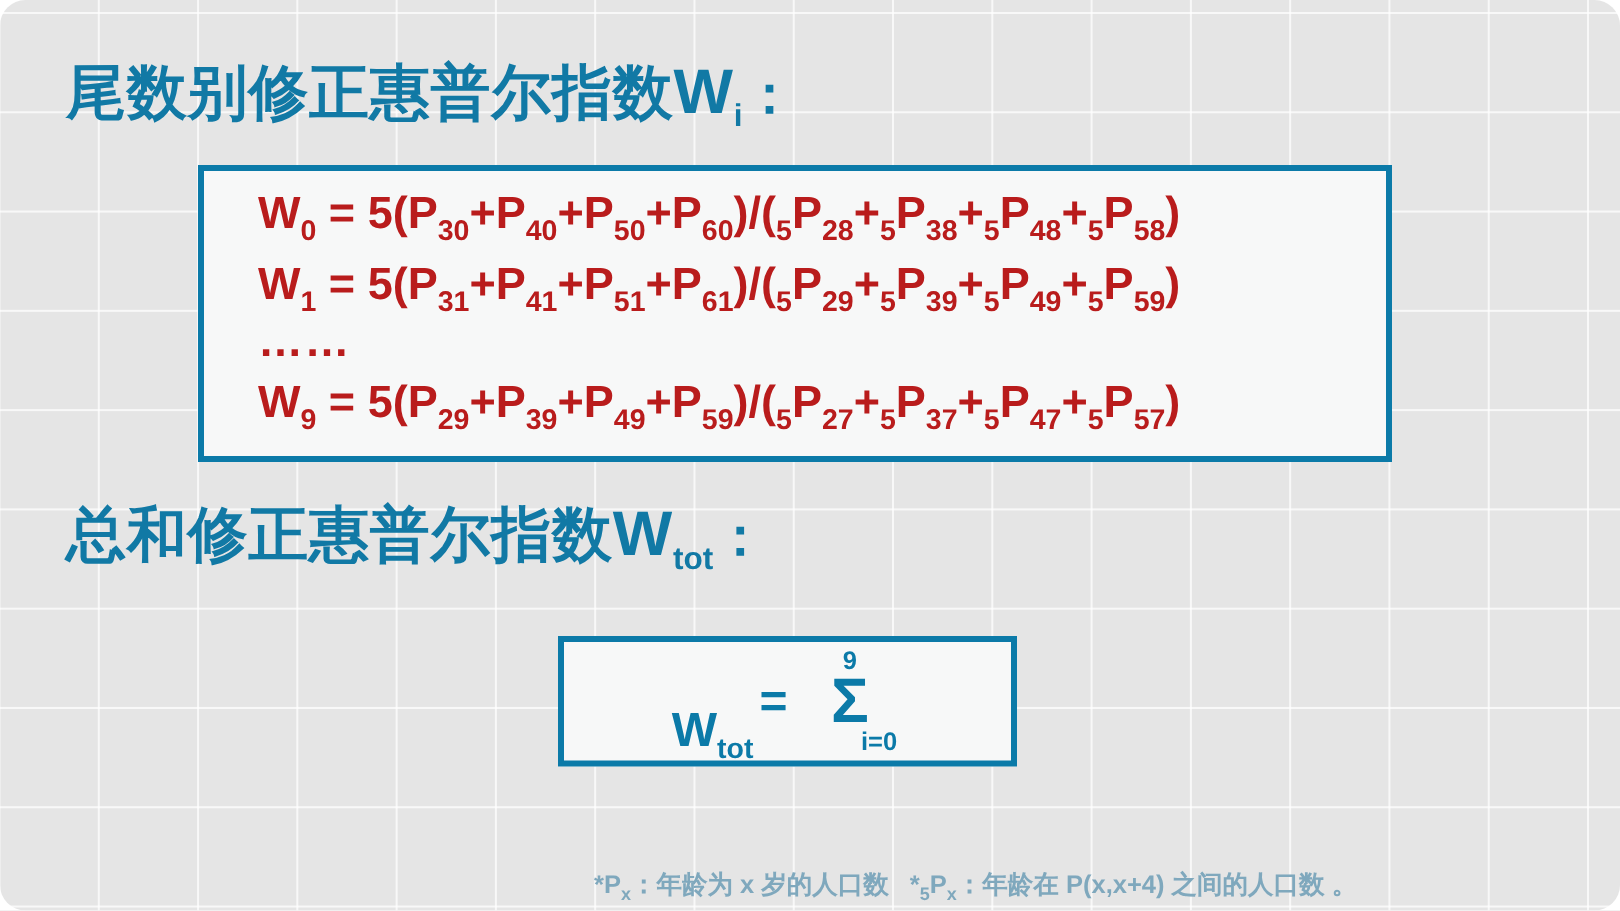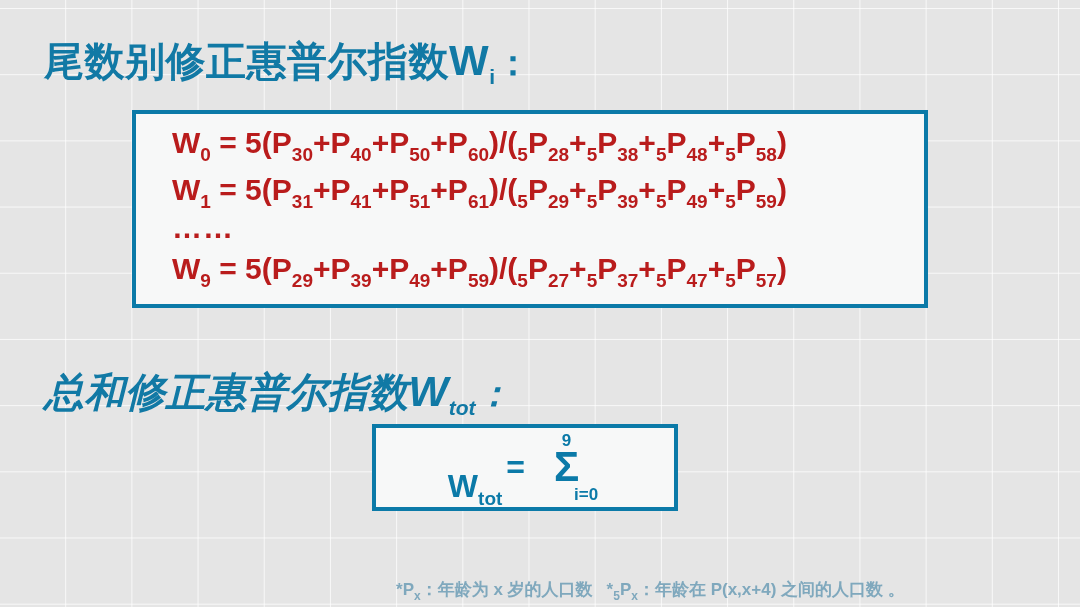--- a/index.html
+++ b/index.html
@@ -18,41 +18,41 @@
     position: relative;
     width: 1080px;
     height: 607px;
     background-color: #e5e5e5;
     background-image:
       linear-gradient(to right, rgba(255,255,255,0.75) 1px, transparent 1px),
       linear-gradient(to bottom, rgba(255,255,255,0.75) 1px, transparent 1px);
     background-size: 66.2px 66.2px;
     background-position: -1px 8px;
     overflow: hidden;
+    border-radius: 17px;
   }
 
   
   .heading {
     position: absolute;
     color: #1179a5;
     font-weight: bold;
     white-space: nowrap;
     letter-spacing: 0.5px;
     line-height: 1;
   }
   #heading-1 {
     left: 44px;
     top: 40px;
     font-size: 40px;
   }
   #heading-2 {
     left: 44px;
-    top: 371px;
+    top: 335px;
     font-size: 40px;
-    font-style: italic;
   }
   .heading .var {
     font-size: 42px;
   }
   .heading .sub {
     font-size: 21px;
     vertical-align: baseline;
     position: relative;
     top: 9px;
     letter-spacing: 0;

